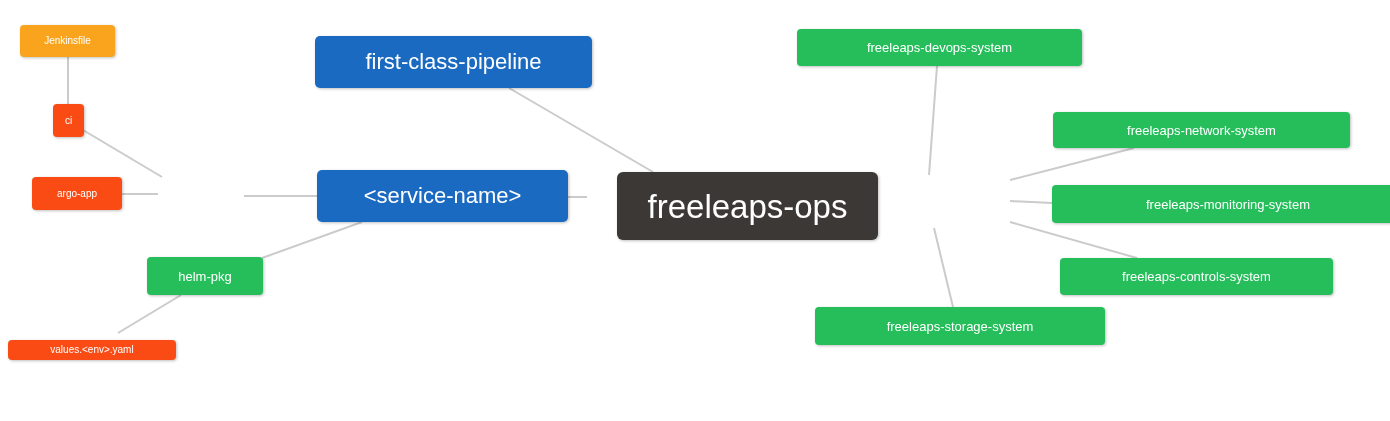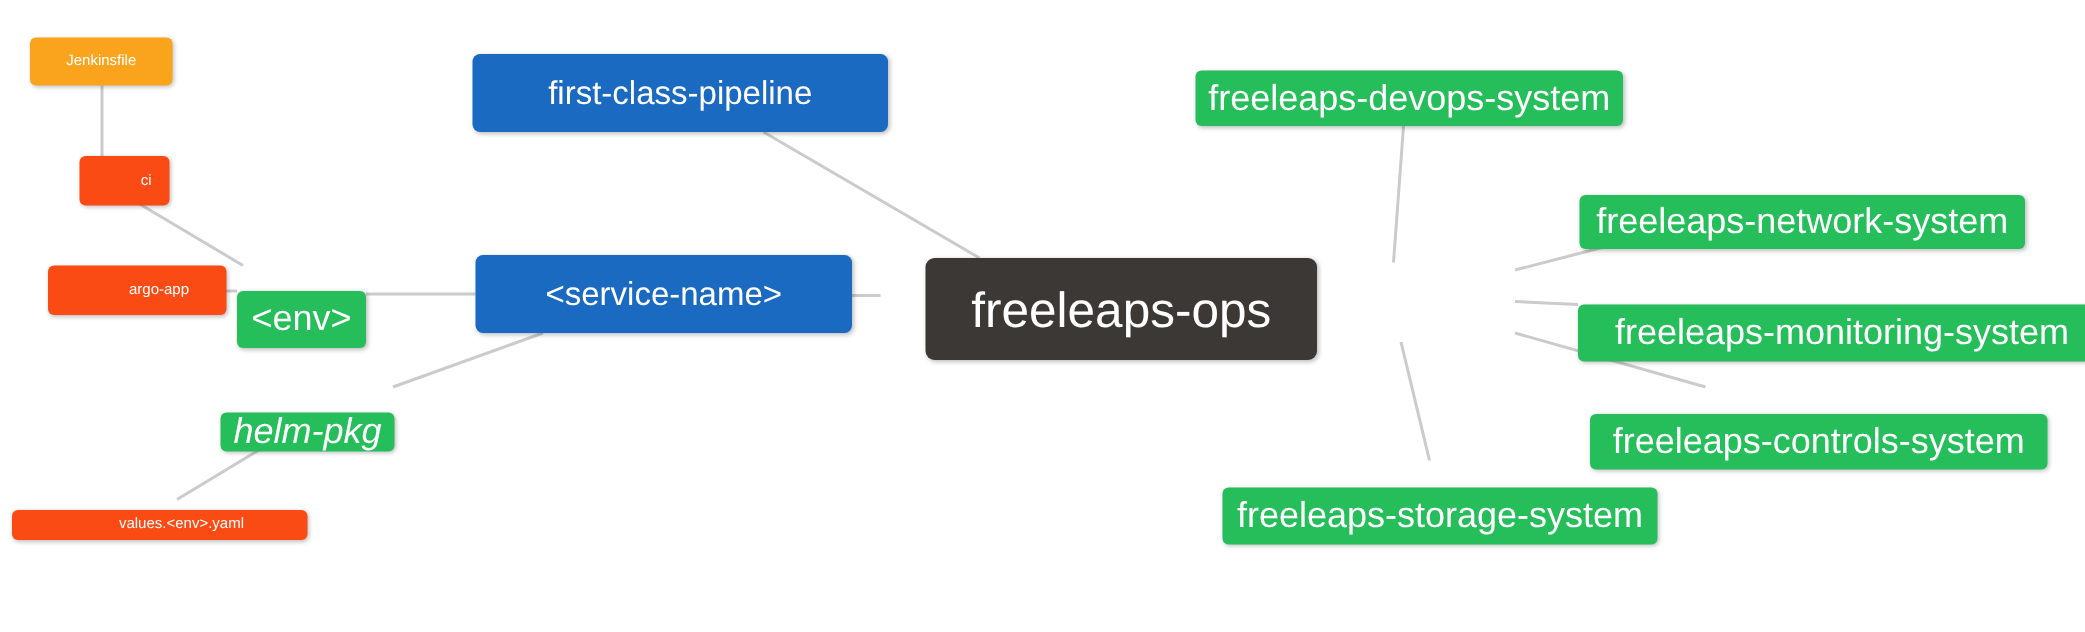--- a/index.html
+++ b/index.html
@@ -11,26 +11,26 @@
   svg.edges{position:absolute;left:0;top:0;width:1390px;height:421px;pointer-events:none;}
   svg.edges line{stroke:#cbcbcb;stroke-width:2;}
   .node{
     position:absolute;display:flex;align-items:center;justify-content:center;
     color:#ffffff;border-radius:4px;white-space:nowrap;
     box-shadow:1px 1px 3px rgba(0,0,0,0.25);
     font-family:"Liberation Sans",sans-serif;line-height:1;
     user-select:none;cursor:pointer;
   }
   .orange{background:#faa41e;}
-  .red{background:#fa4b14;padding-left:29px;}
+  .red{background:#fa4b14;}
   .green{background:#25be5b;}
   .blue{background:#1b6ac1;border-radius:5px;}
   .dark{background:#3c3836;border-radius:6px;}
   .fs14{font-size:10px;}
-  .fs19{font-size:24px;margin-top:18px;}
+  .fs19{font-size:13px;}
   .fs26{font-size:22px;}
   .fs33{font-size:33px;}
 </style>
 </head>
 <body>
 
 <div id="canvas">
 
   <svg class="edges" viewBox="0 0 1390 421">
     <line x1="68" y1="57" x2="68" y2="104"></line>
@@ -48,36 +48,35 @@
     <line x1="1010" y1="222" x2="1137" y2="258"></line>
     <line x1="934" y1="228" x2="953" y2="307"></line>
   </svg>
 
   <div class="node orange fs14" style="left:20px;top:25px;width:95px;height:32px;">Jenkinsfile</div>
 
   <div class="node red fs14" style="left:53px;top:104px;width:31px;height:33px;">ci</div>
 
   <div class="node red fs14" style="left:32px;top:177px;width:90px;height:33px;">argo-app</div>
 
-  <div class="node green fs19" style="left:158px;top:176px;width:86px;height:38px;">&lt;env&gt;</div>
 
-  <div class="node green fs19" style="left:147px;top:257px;width:116px;height:26px;font-style:italic;">helm-pkg</div>
+  <div class="node green fs19" style="left:147px;top:257px;width:116px;height:38px;">helm-pkg</div>
 
   <div class="node red fs14" style="left:8px;top:340px;width:168px;height:20px;">values.&lt;env&gt;.yaml</div>
 
   <div class="node blue fs26" style="left:315px;top:36px;width:277px;height:52px;">first-class-pipeline</div>
 
   <div class="node blue fs26" style="left:317px;top:170px;width:251px;height:52px;">&lt;service-name&gt;</div>
 
   <div class="node dark fs33" style="left:617px;top:172px;width:261px;height:68px;">freeleaps-ops</div>
 
 
   <div class="node green fs19" style="left:797px;top:29px;width:285px;height:37px;">freeleaps-devops-system</div>
 
   <div class="node green fs19" style="left:1053px;top:112px;width:297px;height:36px;">freeleaps-network-system</div>
 
   <div class="node green fs19" style="left:1052px;top:185px;width:352px;height:38px;">freeleaps-monitoring-system</div>
 
-  <div class="node green fs19" style="left:1060px;top:258px;width:305px;height:37px;">freeleaps-controls-system</div>
+  <div class="node green fs19" style="left:1060px;top:258px;width:273px;height:37px;">freeleaps-controls-system</div>
 
   <div class="node green fs19" style="left:815px;top:307px;width:290px;height:38px;">freeleaps-storage-system</div>
 
 </div>
 
 </body></html>

